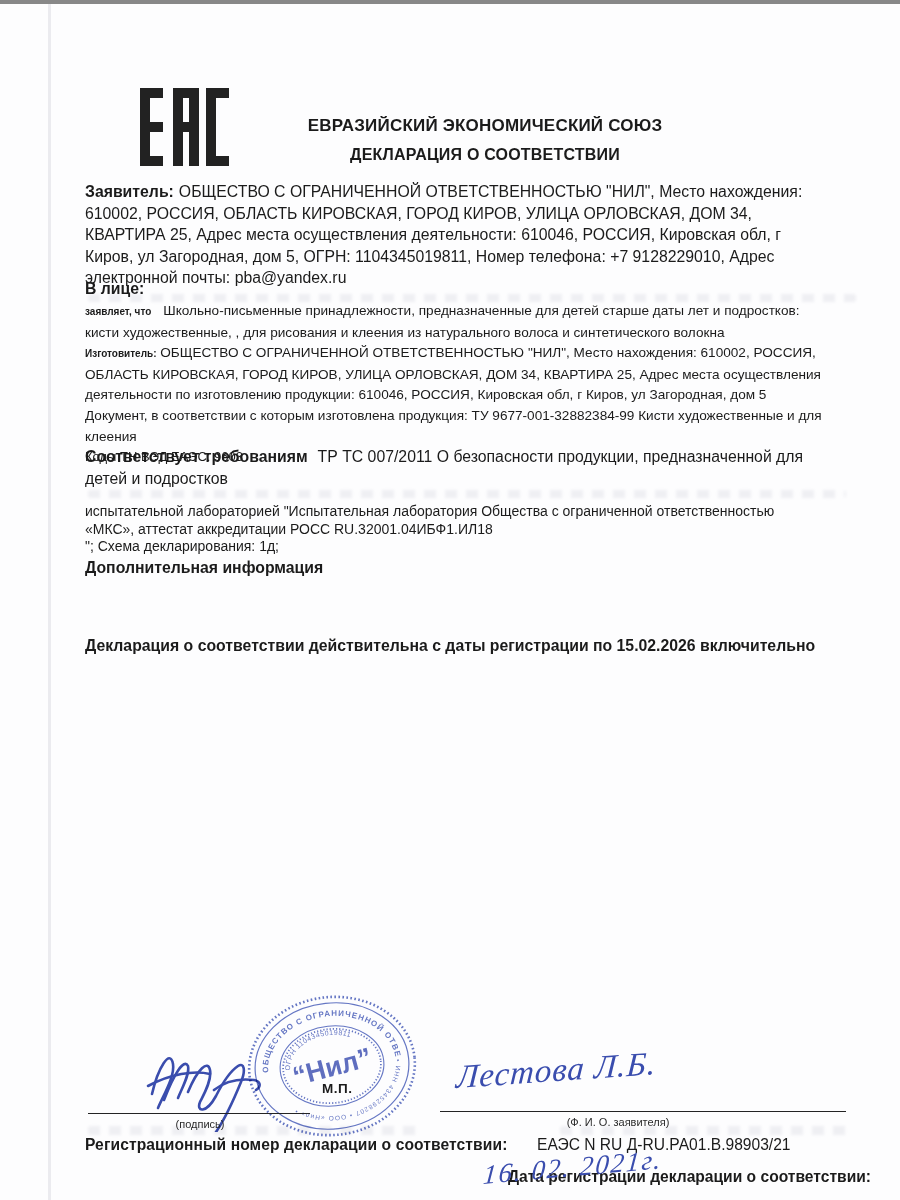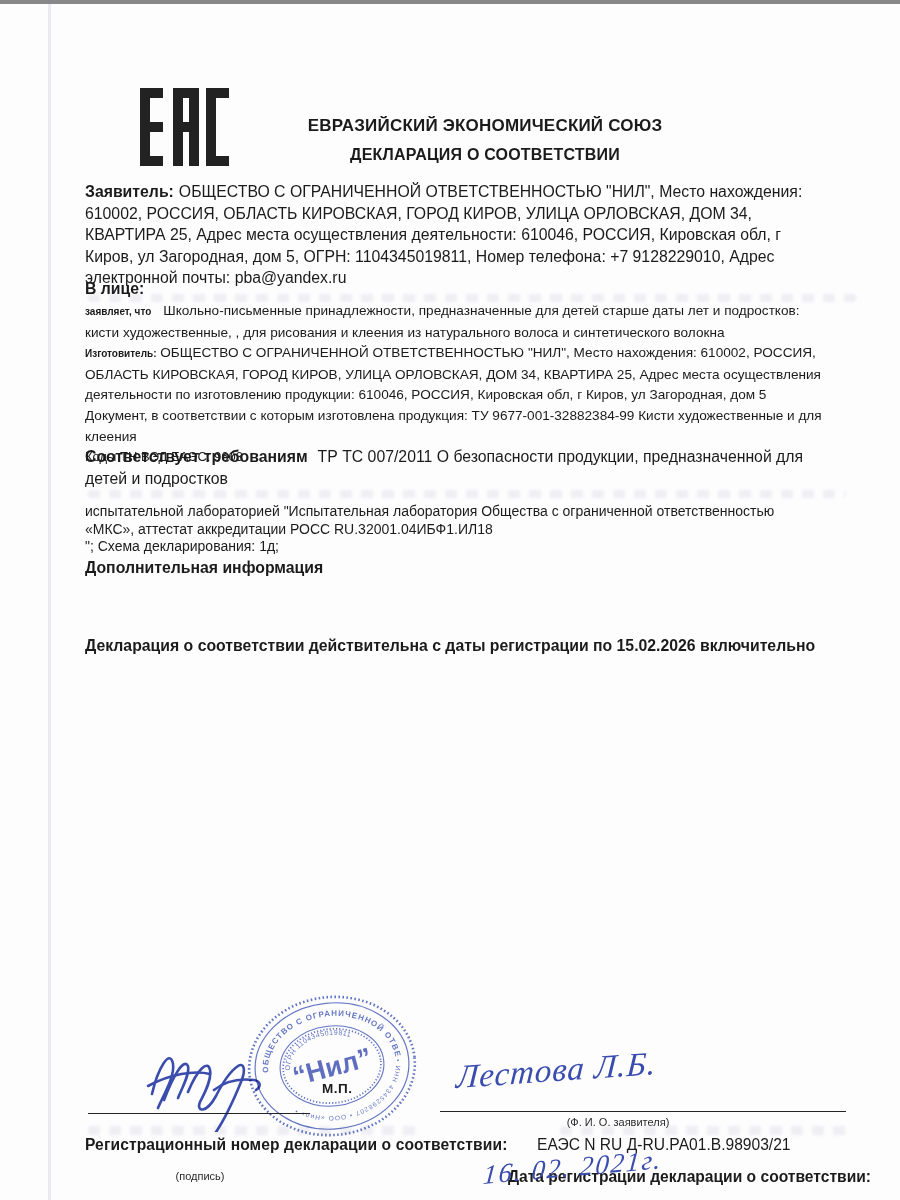--- a/index.html
+++ b/index.html
@@ -30,21 +30,21 @@
   .basis-lab{font-size:14px;line-height:17.6px;margin-top:2px;}
   .addinfo{font-size:15.8px;font-weight:bold;margin-top:3px;}
   .validity{left:85px;top:633px;font-size:15.8px;font-weight:bold;}
   .stamp{left:246px;top:990px;width:172px;height:144px;opacity:.85;mix-blend-mode:multiply;}
   .mp{left:322px;top:1077px;font-size:13.5px;font-weight:bold;letter-spacing:.5px;}
   .sig{left:142px;top:1028px;width:130px;height:100px;mix-blend-mode:multiply;}
   .sigline{border-top:1.6px solid #242424;height:0;}
   .line-left{left:88px;top:1109px;width:222px;}
   .line-right{left:440px;top:1107px;width:406px;}
   .subl{font-size:11px;color:#2a2a2a;text-align:center;}
-  .lab-sign{left:150px;top:1166px;width:100px;}
+  .lab-sign{left:150px;top:1114px;width:100px;}
   .lab-fio{left:528px;top:1112px;width:180px;}
   .script{font-family:"Liberation Serif", serif;font-style:italic;color:#3a4dae;}
   .name-script{left:456px;top:1048px;font-size:33px;transform:rotate(-4deg) skewX(-8deg);letter-spacing:1px;}
   .regrow{left:85px;top:1132px;width:782px;font-size:15.6px;}
   .regrow b{letter-spacing:.1px;}
   .regval{position:absolute;left:452px;top:0;font-weight:normal;text-align:right;}
   .daterow{left:89px;top:1164px;width:782px;font-size:15.6px;text-align:right;}
   .date-script{position:absolute;left:394px;top:-16px;font-size:27px;transform:rotate(-5deg) skewX(-10deg);letter-spacing:2px;}
   .ghost{background:repeating-linear-gradient(90deg, rgba(116,120,148,.6) 0 12px, transparent 12px 21px);
          filter:blur(1.5px);opacity:.17;border-radius:3px;}

